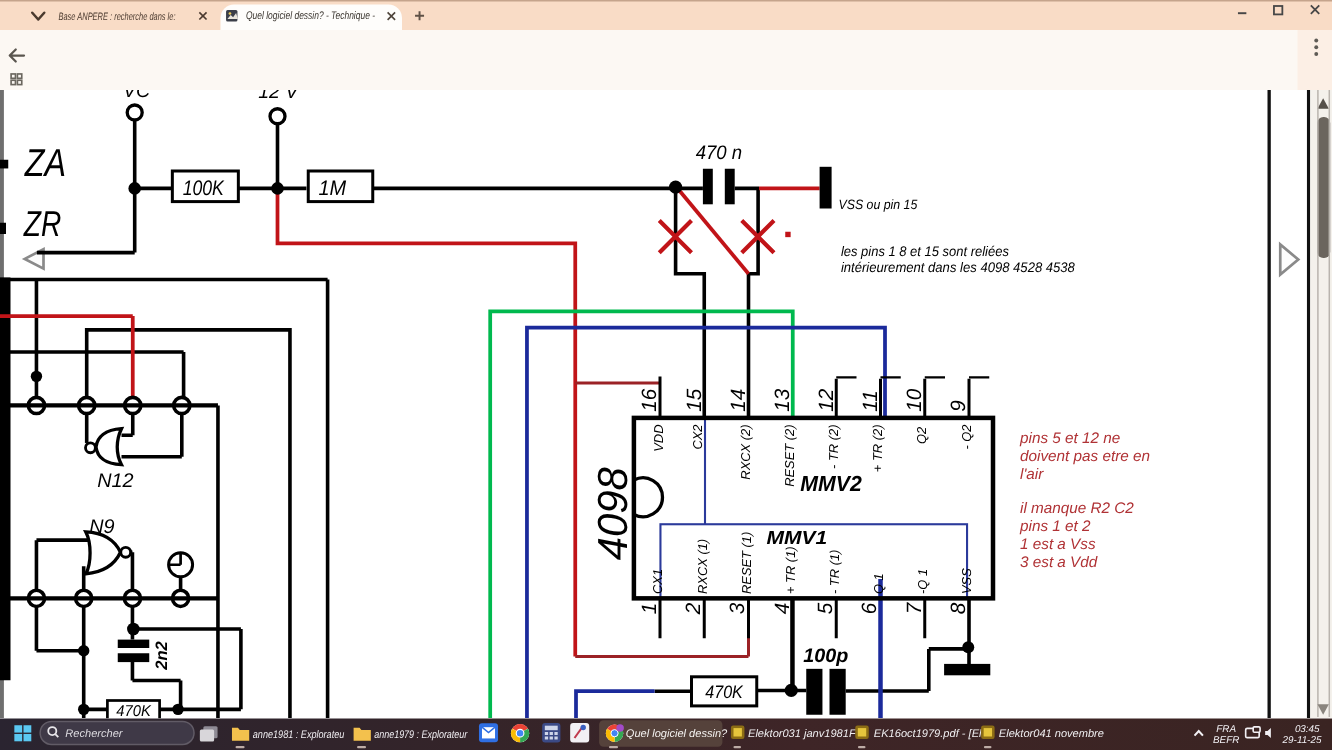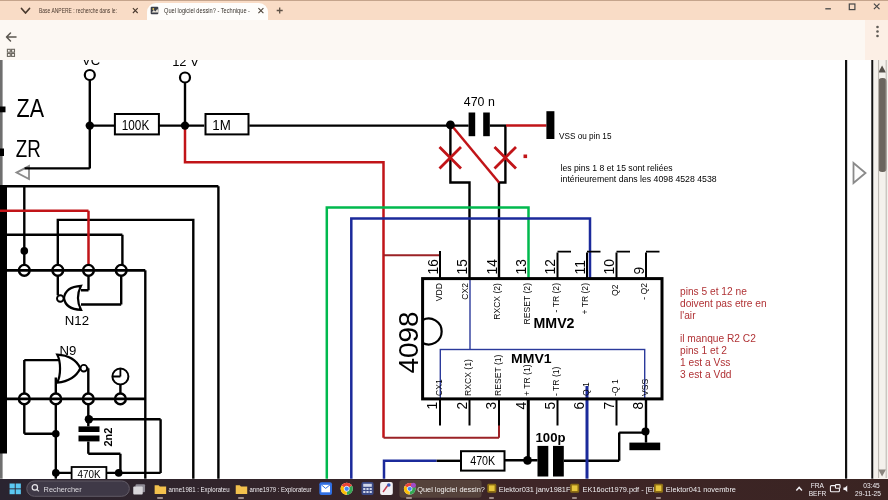--- a/index.html
+++ b/index.html
@@ -1,17 +1,17 @@
 <!DOCTYPE html>
 <html><head>
 <meta charset="utf-8">
 <style>
   html,body{margin:0;padding:0;width:888px;height:500px;overflow:hidden;
     font-family:"Liberation Sans",sans-serif;background:#fff;}
-  #win{position:absolute;left:0;top:0;width:888px;height:500px;overflow:hidden;}
+  #win{position:absolute;left:0;top:0;width:888px;height:500px;overflow:hidden;font-style:italic;}
   .abs{position:absolute;}
   
   #tabbar{left:0;top:0;width:888px;height:20px;background:#f9dcc6;}
   #toolbar{left:0;top:20px;width:888px;height:40px;background:#fcf8f3;}
   #toolbar-right{left:865px;top:20px;width:23px;height:40px;background:#fcefe5;}
   #chromeline{left:0;top:59.5px;width:888px;height:1px;background:#d8d1c8;}
   #activetab{left:147px;top:3px;width:121px;height:17px;background:#fefdfb;
     border-radius:9px 9px 0 0;}
   
   #page{left:0;top:60px;width:888px;height:419px;background:#ffffff;overflow:hidden;}

